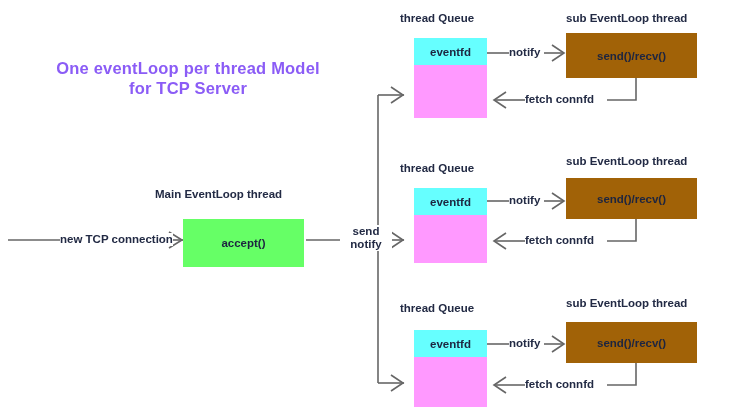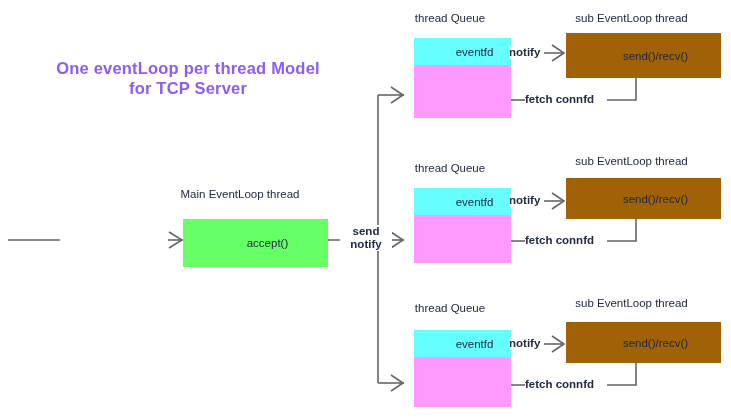--- a/index.html
+++ b/index.html
@@ -32,34 +32,32 @@
     color: #8b5cf6;
     font-size: 16.5px;
     font-weight: bold;
     line-height: 20px;
     letter-spacing: 0.2px;
   }
   .grp-label {
     position: absolute;
     color: #222a44;
     font-size: 11.5px;
-    font-weight: normal;
+    font-weight: bold;
     white-space: nowrap;
-    text-align: center;
   }
   .box {
     position: absolute;
     display: flex;
     align-items: center;
     justify-content: center;
     color: #1d2540;
     font-size: 11.5px;
-    font-weight: normal;
+    font-weight: bold;
     white-space: nowrap;
-    padding-left: 24px;
   }
   .box-eventfd { background: #66ffff; }
   .box-queue   { background: #ff99ff; }
   .box-sub     { background: #a16207; }
   .box-accept  { background: #66ff66; }
   .edge-label {
     position: absolute;
     color: #222a44;
     font-size: 11.5px;
     font-weight: bold;
@@ -120,20 +118,21 @@
     </g>
   </svg>
 
   <div class="title">
     <div>One eventLoop per thread Model</div>
     <div>for TCP Server</div>
   </div>
 
   <div class="grp-label" style="left:155px; top:188px; width:170px;">Main EventLoop thread</div>
   <div class="box box-accept" style="left:183px; top:219px; width:121px; height:48px;">accept()</div>
+  <div class="edge-label" style="left:60px; top:233px;">new TCP connection</div>
   <div class="edge-label stacked" style="left:320px; top:225px; width:52px;">
     <div>send</div>
     <div>notify</div>
   </div>
 
   <div class="grp-label" style="left:400px; top:12px; width:100px;">thread Queue</div>
   <div class="box box-eventfd" style="left:414px; top:38px; width:73px; height:27px;">eventfd</div>
   <div class="box box-queue" style="left:414px; top:65px; width:73px; height:53px;"></div>
   <div class="grp-label" style="left:566px; top:12px; width:131px;">sub EventLoop thread</div>
   <div class="box box-sub" style="left:566px; top:33px; width:131px; height:45px;">send()/recv()</div>

